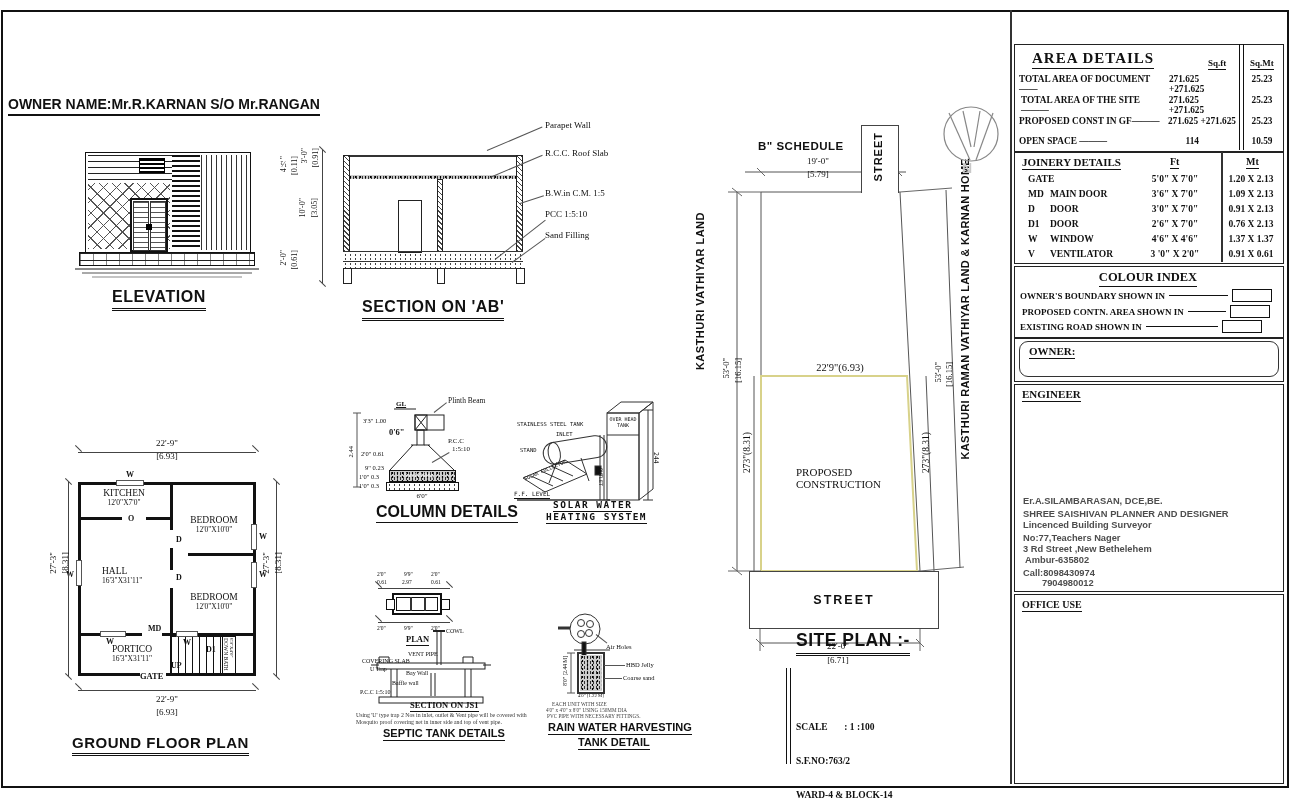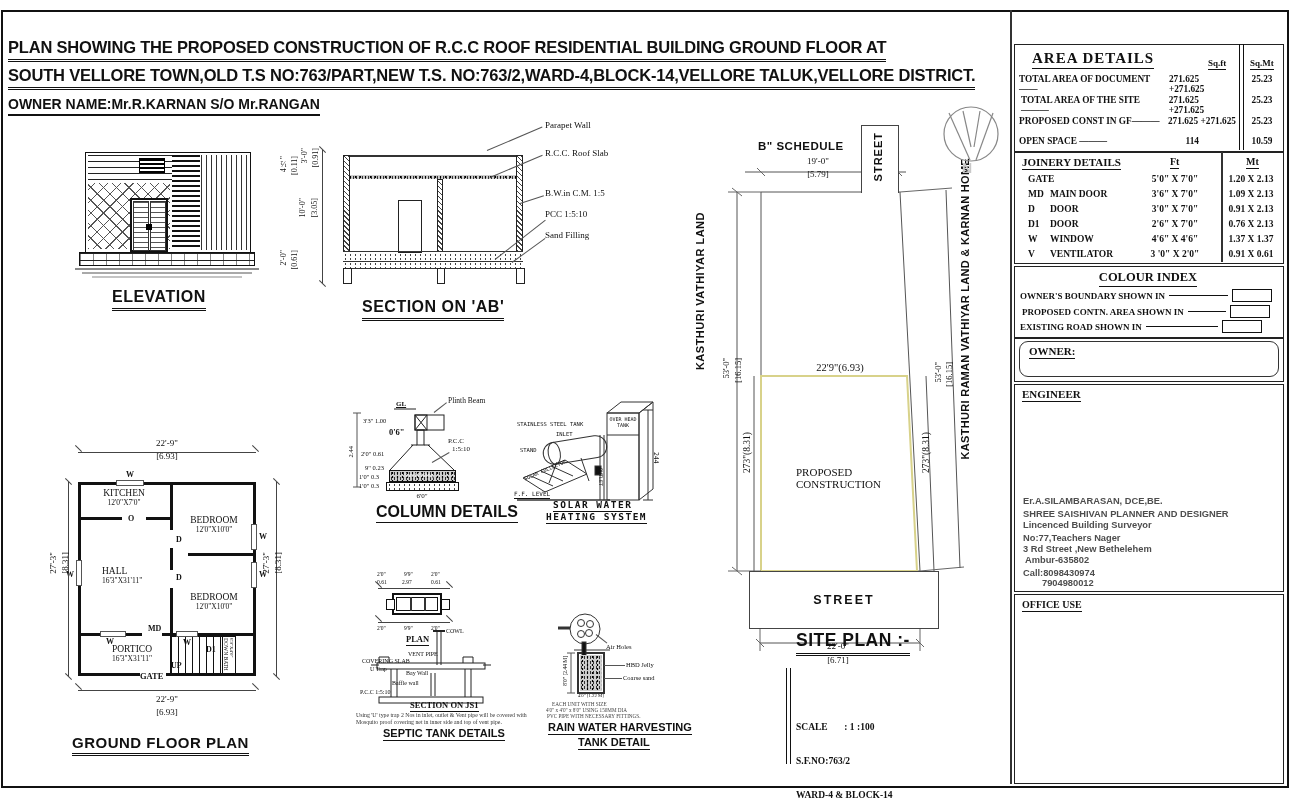--- a/index.html
+++ b/index.html
@@ -42,22 +42,20 @@
   svg{position:absolute;overflow:visible;}
 </style>
 </head>
 <body>
 
 <div id="sheet">
 
   <div class="box" style="left:1px;top:10px;width:1284px;height:774px;border-width:2px;border-color:#111;background:transparent;"></div>
   <div class="ln" style="left:1010px;top:10px;width:2px;height:774px;"></div>
 
-  <div class="t b" style="left:8px;top:38px;font-size:16.5px;letter-spacing:-0.2px;"><span class="du">PLAN SHOWING THE PROPOSED CONSTRUCTION OF R.C.C ROOF RESIDENTIAL BUILDING GROUND FLOOR AT</span></div>
-  <div class="t b" style="left:8px;top:66px;font-size:16.5px;letter-spacing:-0.2px;"><span class="du">SOUTH VELLORE TOWN,OLD T.S NO:763/PART,NEW T.S. NO:763/2,WARD-4,BLOCK-14,VELLORE TALUK,VELLORE DISTRICT.</span></div>
   <div class="t b" style="left:8px;top:96px;font-size:14px;"><span style="border-bottom:2px solid #111;padding-bottom:2px;display:inline-block;">OWNER NAME:Mr.R.KARNAN     S/O  Mr.RANGAN</span></div>
 
   <div class="box" style="left:85px;top:152px;width:164px;height:100px;border-width:1.5px;border-color:#111;"></div>
   <div class="t hat-h" style="left:88px;top:155px;width:84px;height:26px;"></div>
   <div class="t" style="left:139px;top:158px;width:24px;height:13px;background:repeating-linear-gradient(180deg,#000 0 2px,#fff 2px 4px);border:1px solid #000;"></div>
   <div class="t hat-dia" style="left:88px;top:183px;width:82px;height:66px;"></div>
   <div class="t hat-dense" style="left:172px;top:155px;width:28px;height:95px;"></div>
   <div class="t hat-v" style="left:201px;top:155px;width:46px;height:95px;"></div>
   <div class="t" style="left:130px;top:198px;width:38px;height:54px;background:#fff;border:2px solid #111;box-sizing:border-box;"></div>
   <div class="t" style="left:133px;top:201px;width:14px;height:48px;border:1px solid #333;background:repeating-linear-gradient(180deg,#555 0 1px,transparent 1px 5px);"></div>

